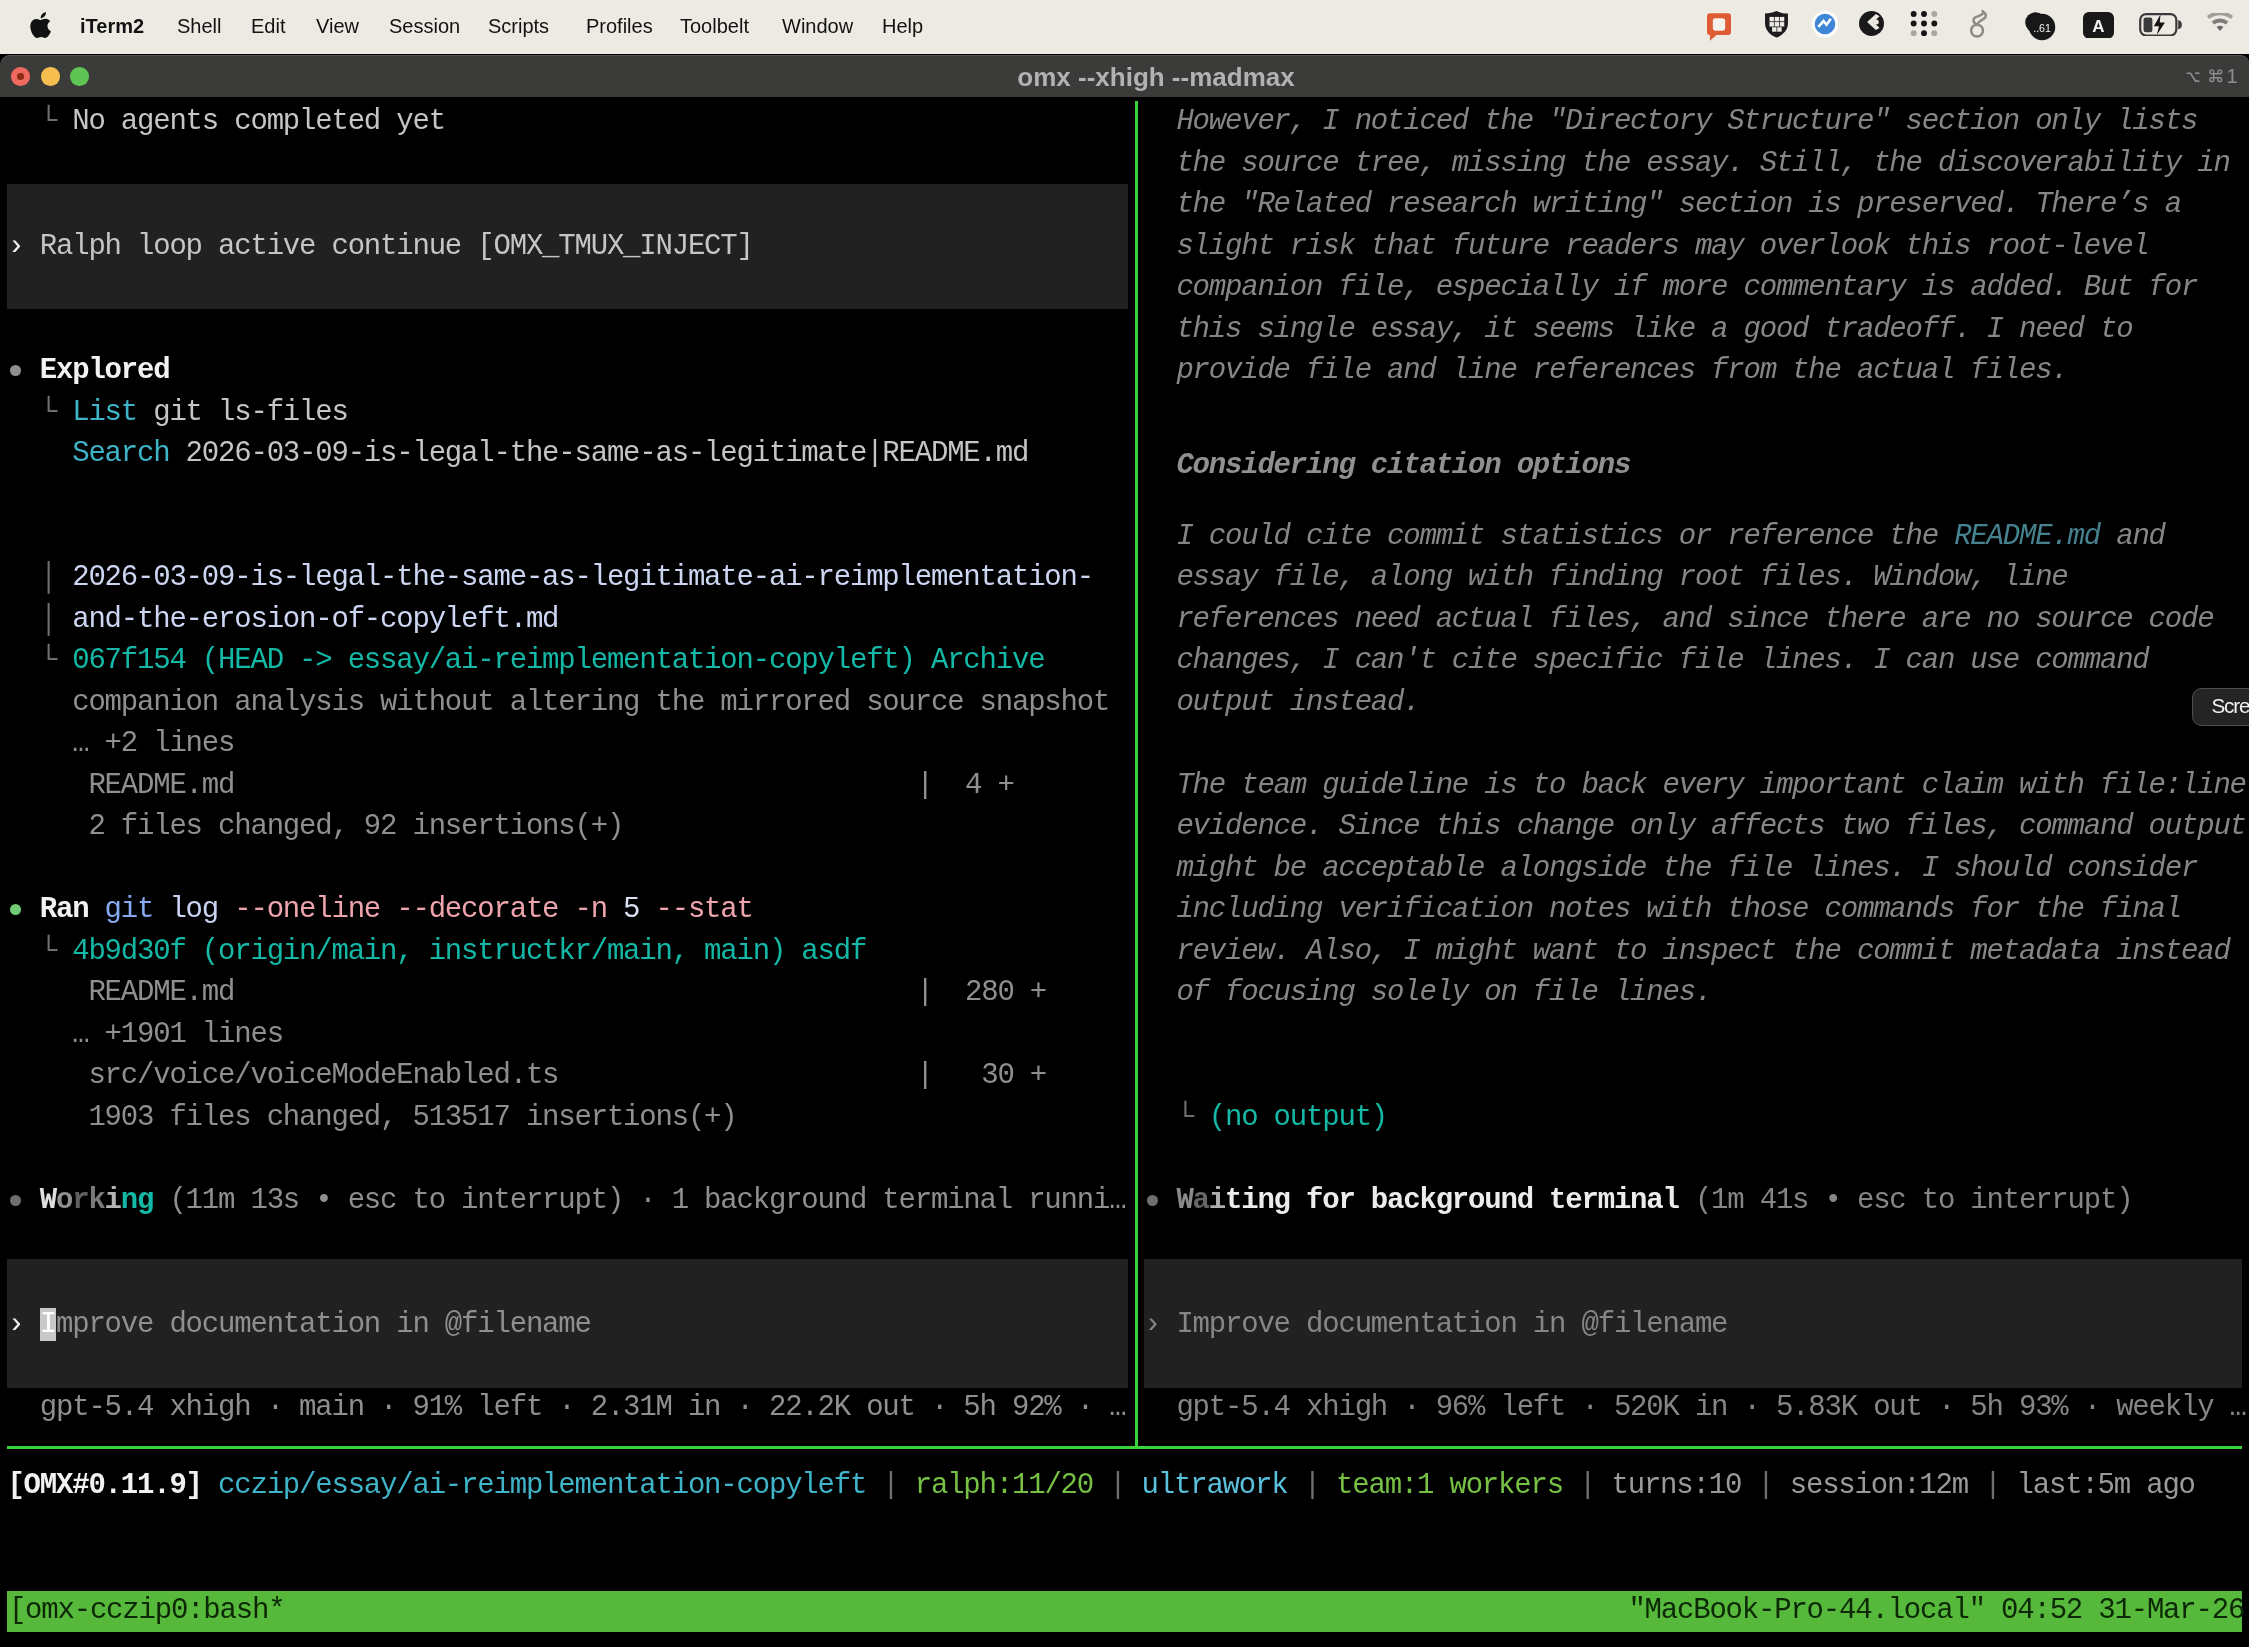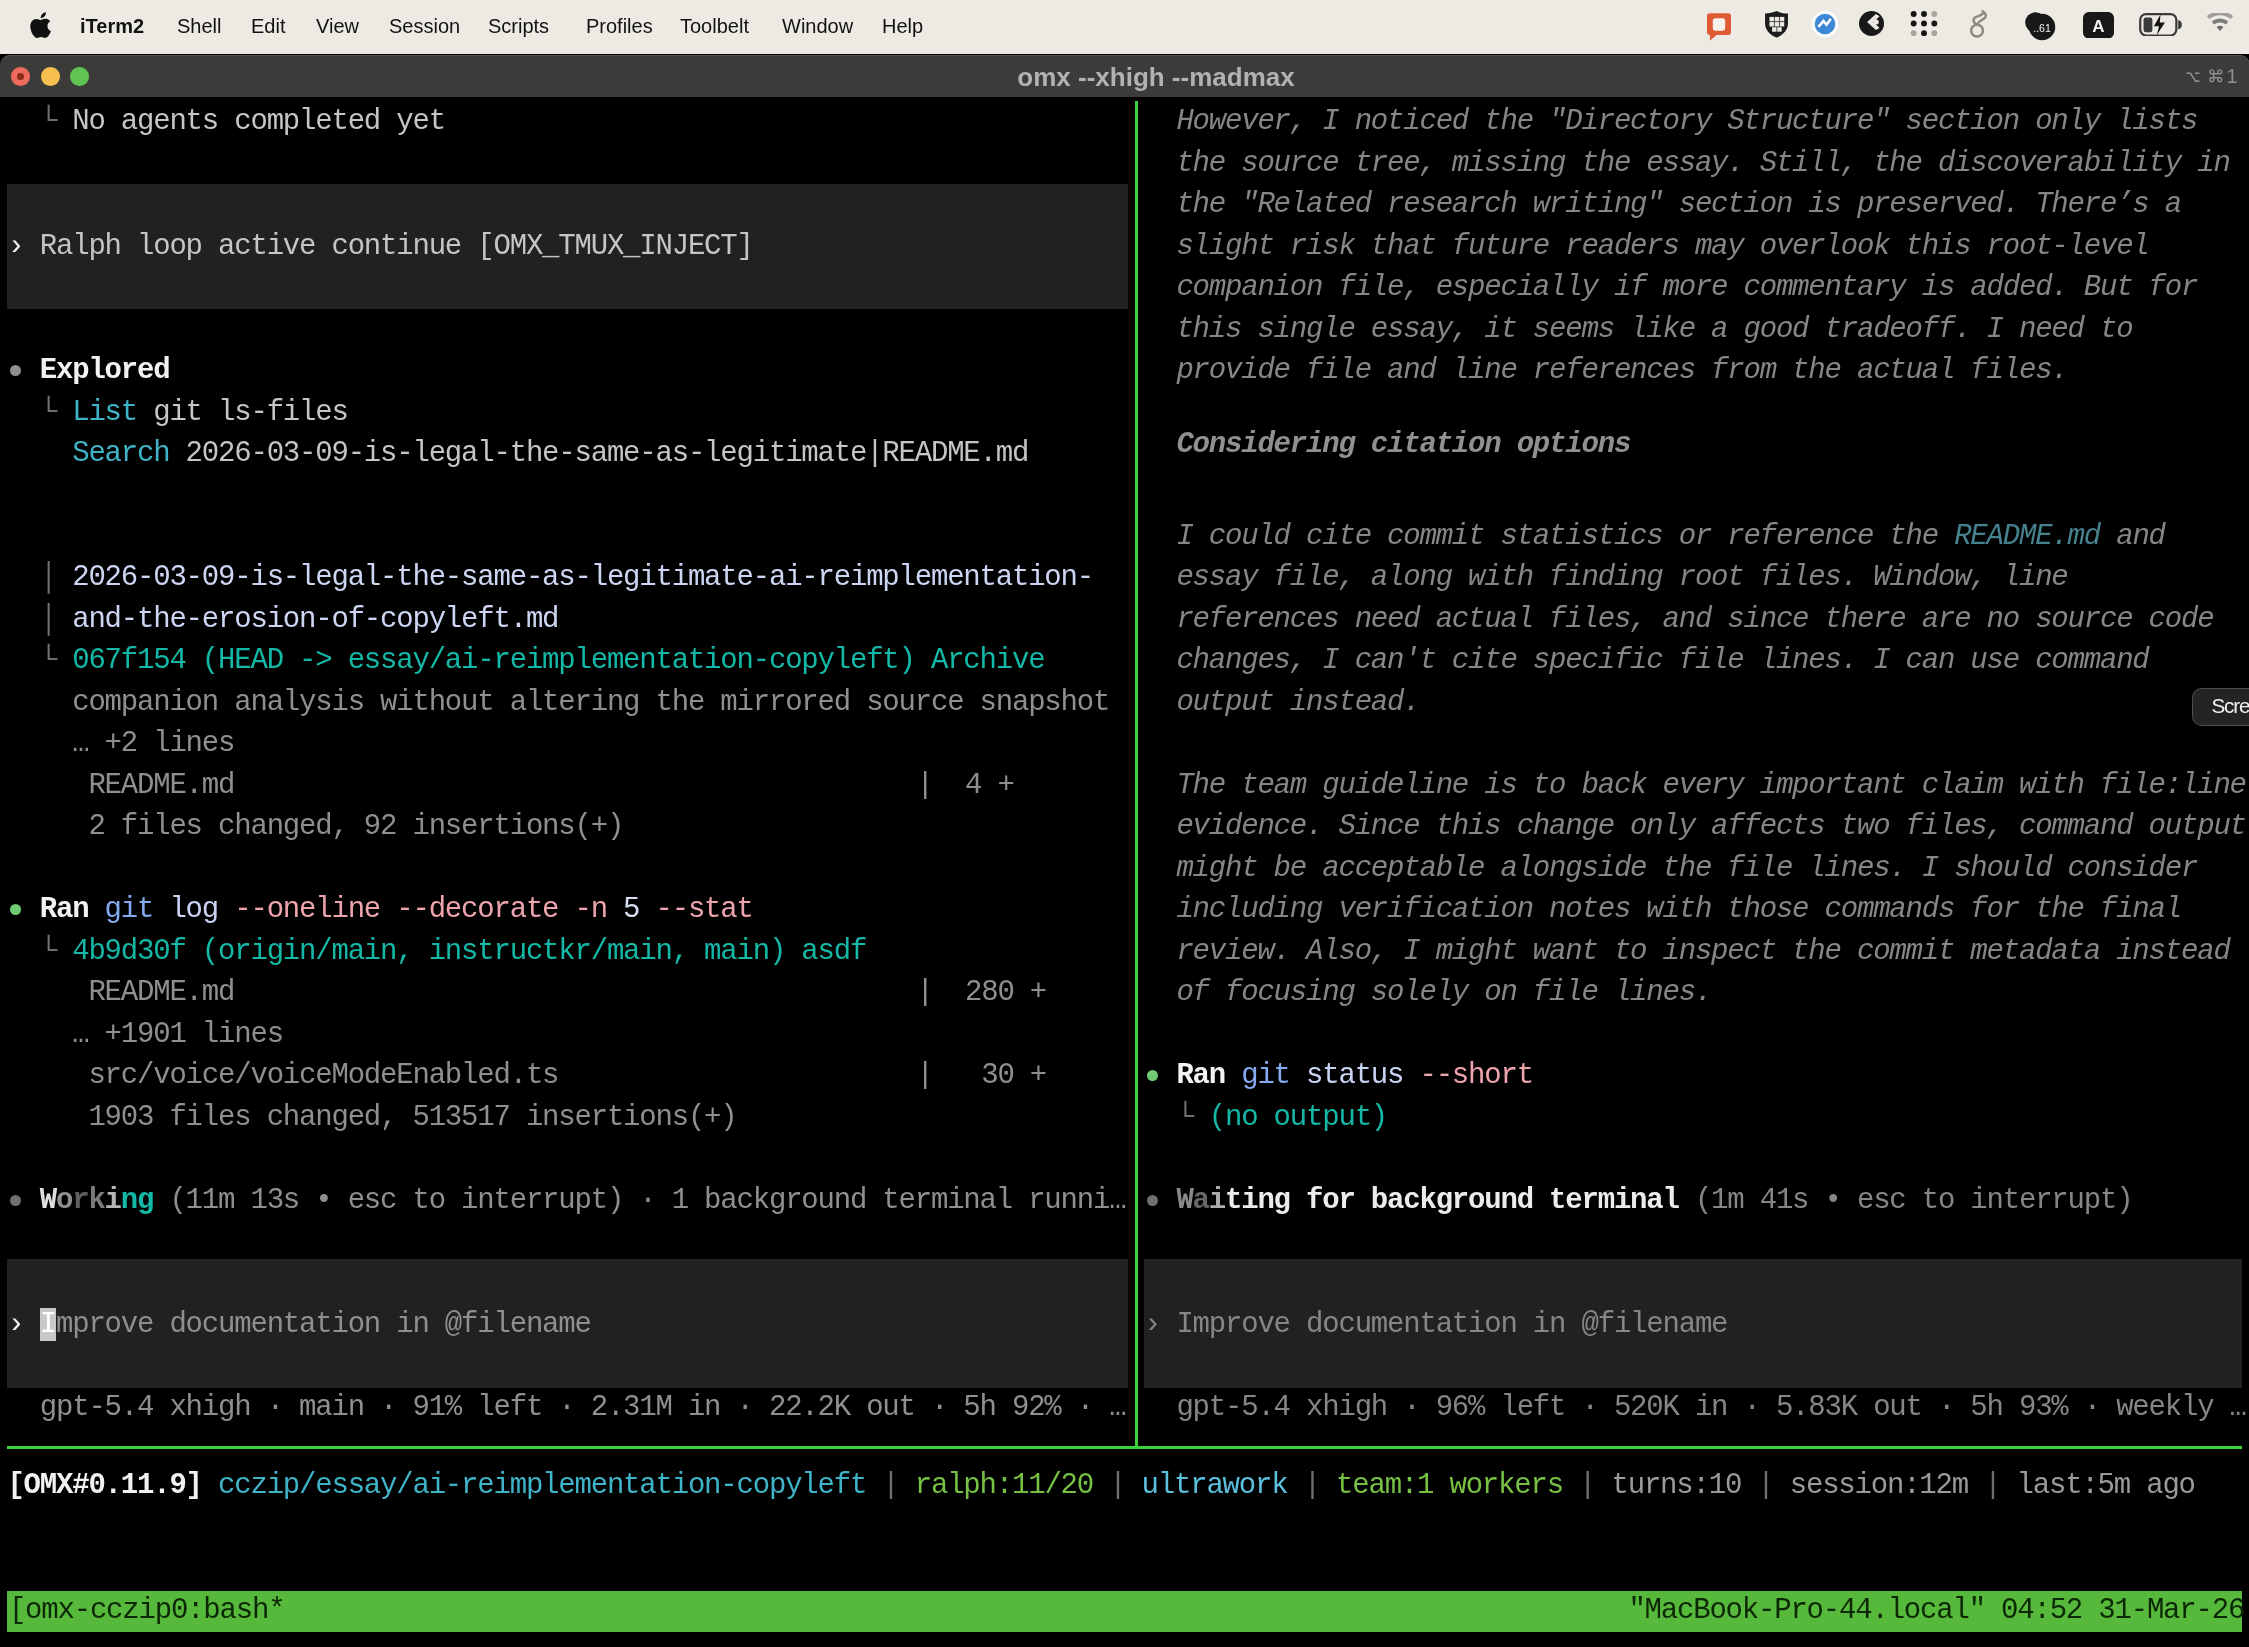--- a/index.html
+++ b/index.html
@@ -161,33 +161,32 @@
 <div class="row" style="top:1180px"><i class="dot" style="background:#6f6f6f"></i>  <span class="b"><span style="color:#e0e0e0">W</span><span style="color:#8f8f8f">o</span><span style="color:#5f5f5f">r</span><span style="color:#7a7a7a">k</span><span style="color:#b5b5b5">i</span><span style="color:#14b8a6">ng</span></span> (11m 13s • esc to interrupt) · 1 background terminal runni…</div>
 <div class="row" style="top:1304px"><span class="wh">› </span><span style="background:#c8c8c8;color:#fff">I</span>mprove documentation in @filename</div>
 <div class="row" style="top:1387px">  gpt-5.4 xhigh · main · 91% left · 2.31M in · 22.2K out · 5h 92% · …</div>
 <div class="rrow it" style="top:101px">  However, I noticed the "Directory Structure" section only lists</div>
 <div class="rrow it" style="top:143px">  the source tree, missing the essay. Still, the discoverability in</div>
 <div class="rrow it" style="top:184px">  the "Related research writing" section is preserved. There’s a</div>
 <div class="rrow it" style="top:226px">  slight risk that future readers may overlook this root-level</div>
 <div class="rrow it" style="top:267px">  companion file, especially if more commentary is added. But for</div>
 <div class="rrow it" style="top:309px">  this single essay, it seems like a good tradeoff. I need to</div>
 <div class="rrow it" style="top:350px">  provide file and line references from the actual files.</div>
-<div class="rrow it b" style="top:424px"><span style="color:#909090">  Considering citation options</span></div>
+<div class="rrow it b" style="top:445px"><span style="color:#909090">  Considering citation options</span></div>
 <div class="rrow it" style="top:516px">  I could cite commit statistics or reference the <span class="cyd">README.md</span> and</div>
 <div class="rrow it" style="top:557px">  essay file, along with finding root files. Window, line</div>
 <div class="rrow it" style="top:599px">  references need actual files, and since there are no source code</div>
 <div class="rrow it" style="top:640px">  changes, I can't cite specific file lines. I can use command</div>
 <div class="rrow it" style="top:682px">  output instead.</div>
 <div class="rrow it" style="top:765px">  The team guideline is to back every important claim with file:line</div>
 <div class="rrow it" style="top:806px">  evidence. Since this change only affects two files, command output</div>
 <div class="rrow it" style="top:848px">  might be acceptable alongside the file lines. I should consider</div>
 <div class="rrow it" style="top:889px">  including verification notes with those commands for the final</div>
 <div class="rrow it" style="top:931px">  review. Also, I might want to inspect the commit metadata instead</div>
 <div class="rrow it" style="top:972px">  of focusing solely on file lines.</div>
-<div class="rrow" style="top:1055px"><i class="dot" style="background:#70cb74"></i>  <span class="wh b">Ran</span> <span class="bl">git</span> <span class="sc">status</span> <span class="pk">--short</span></div>
 <div class="rrow" style="top:1097px"><span class="tr">  └ </span><span class="dm">(no output)</span></div>
 <div class="rrow" style="top:1180px"><i class="dot" style="background:#6f6f6f"></i>  <span class="b"><span style="color:#8a8a8a">W</span><span style="color:#666">a</span><span style="color:#adadad">i</span><span style="color:#ececec">ting for background terminal</span></span> (1m 41s • esc to interrupt)</div>
 <div class="rrow" style="top:1304px">› Improve documentation in @filename</div>
 <div class="rrow" style="top:1387px">  gpt-5.4 xhigh · 96% left · 520K in · 5.83K out · 5h 93% · weekly …</div>
 <div class="row" style="top:1465px"><span class="wh b">[OMX#0.11.9]</span> <span class="cy">cczip/essay/ai-reimplementation-copyleft</span> <span class="tr">|</span> <span style="color:#76c043">ralph:11/20</span> <span class="tr">|</span> <span style="color:#5bc0de">ultrawork</span> <span class="tr">|</span> <span style="color:#76c043">team:1 workers</span> <span class="tr">|</span> <span style="color:#9a9a9a">turns:10</span> <span class="tr">|</span> <span style="color:#9a9a9a">session:12m</span> <span class="tr">|</span> <span style="color:#9a9a9a">last:5m ago</span></div>
 <div id="gbar"></div>
 <div class="gbt" style="left:8.9px">[omx-cczip0:bash*</div>
 <div class="gbt" style="right:5.9px">"MacBook-Pro-44.local" 04:52 31-Mar-26</div>
 <div id="screbtn">Scre</div>
 </div>

